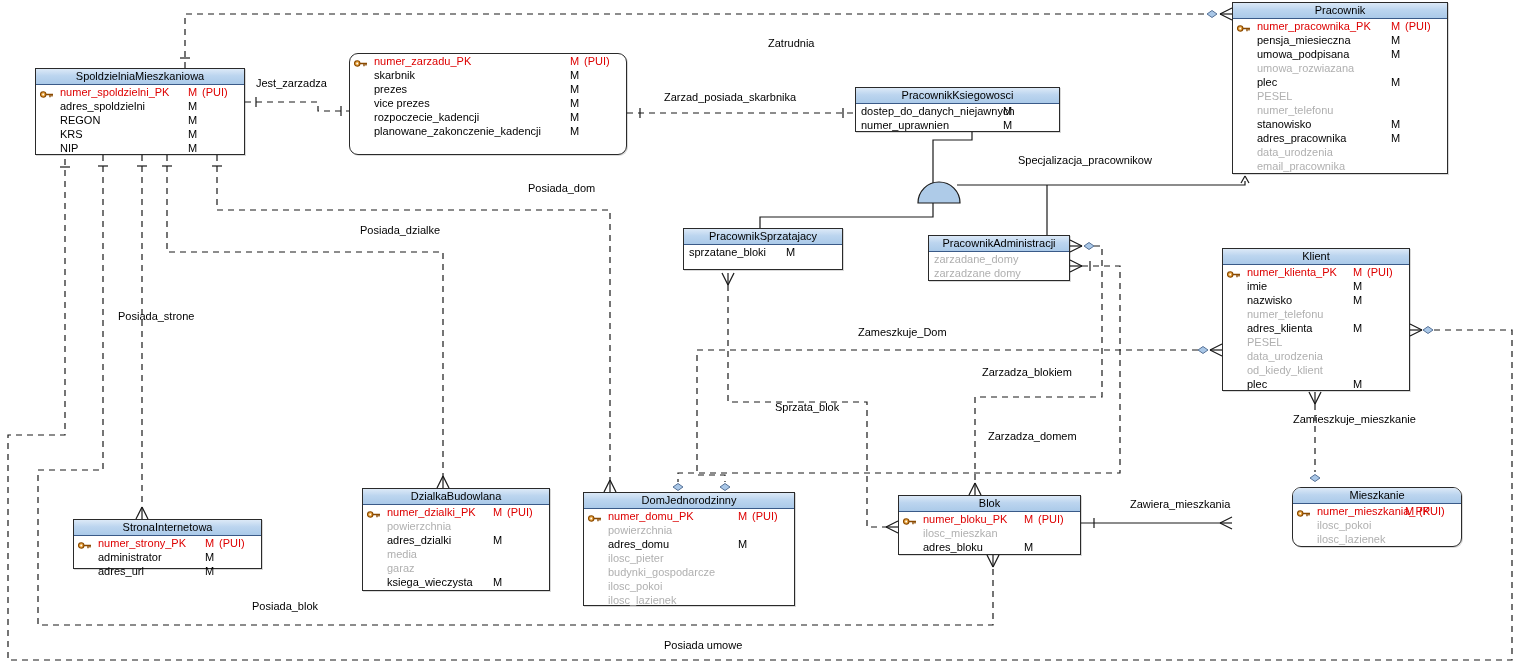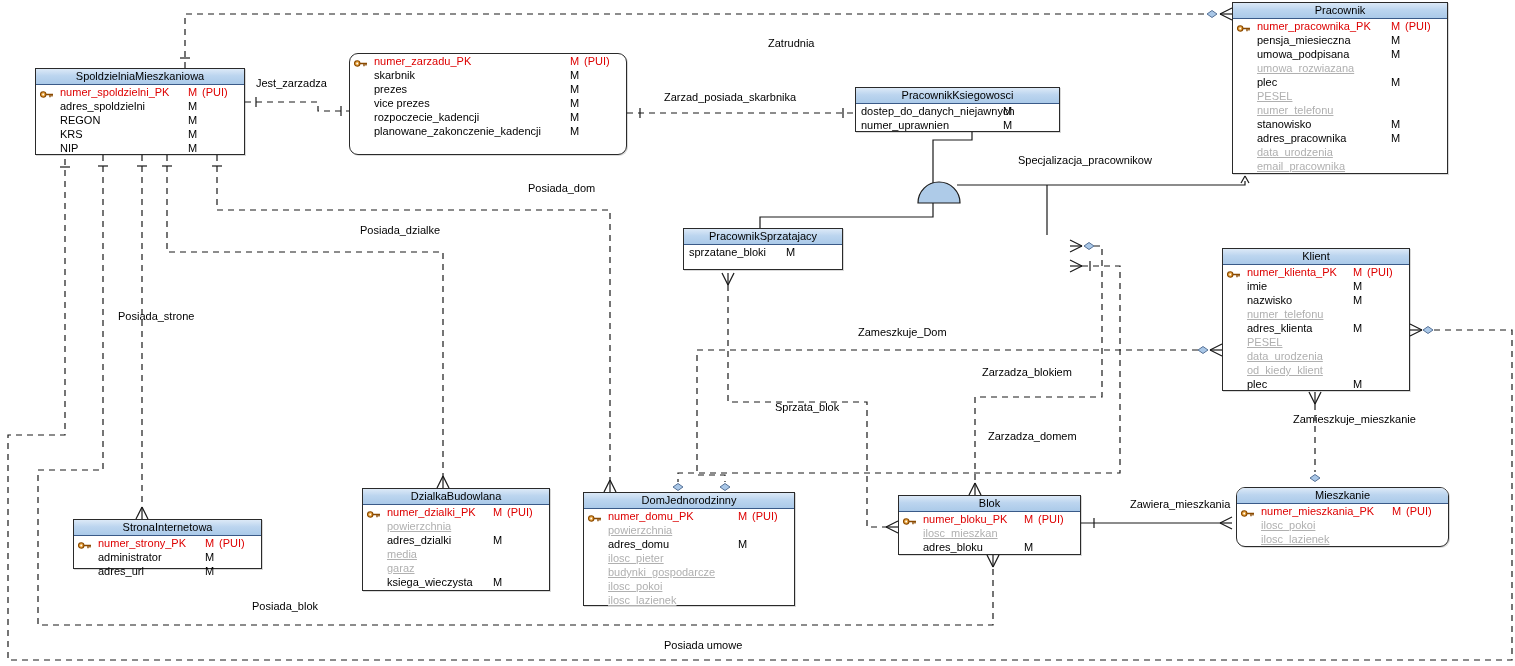--- a/index.html
+++ b/index.html
@@ -9,21 +9,21 @@
   .entity{position:absolute;background:#fff;border:1px solid #2a2a2a;box-sizing:border-box;
           box-shadow:1px 1px 0 rgba(0,0,0,0.15);}
   .entity.rounded{border-radius:9px;overflow:hidden;}
   .ent-header{height:15px;line-height:15px;text-align:center;
           background:linear-gradient(180deg,#dce9f7 0%,#bcd5ef 45%,#abcae9 100%);
           border-bottom:1px solid #3a5a88;white-space:nowrap;overflow:hidden;}
   .row{position:relative;height:14px;line-height:14px;padding-left:24px;white-space:nowrap;}
   .entity.noicon .row{padding-left:5px;}
   .row.pk{color:#dd0000;}
   .row.req{color:#000;}
-  .row.opt{color:#b0b0b0;text-decoration:underline;}
+  .row.opt{color:#b0b0b0;}
   .a-flag{position:absolute;left:calc(100% - 56px);}
   .a-pui{position:absolute;left:calc(100% - 42px);}
   .key{position:absolute;left:4px;top:3px;}
   .rel-label{position:absolute;white-space:nowrap;color:#000;}
 </style>
 </head>
 <body>
 
 <div id="canvas">
   <svg id="wires" width="1515" height="666">
@@ -190,20 +190,25 @@
       <div class="row opt"><span class="a-name">numer_telefonu</span></div>
       <div class="row req"><span class="a-name">stanowisko</span><span class="a-flag">M</span></div>
       <div class="row req"><span class="a-name">adres_pracownika</span><span class="a-flag">M</span></div>
       <div class="row opt"><span class="a-name">data_urodzenia</span></div>
       <div class="row opt"><span class="a-name">email_pracownika</span></div>
     </div>
     <div class="entity noicon" style="left: 683px; top: 228px; width: 160px; height: 42px;">
       <div class="ent-header">PracownikSprzatajacy</div>
       <div class="row req"><span class="a-name">sprzatane_bloki</span><span class="a-flag">M</span></div>
     </div>
+    <div class="entity noicon" style="left: 928px; top: 235px; width: 142px; height: 46px;">
+      <div class="ent-header">PracownikAdministracji</div>
+      <div class="row opt"><span class="a-name">zarzadane_domy</span></div>
+      <div class="row opt"><span class="a-name">zarzadzane domy</span></div>
+    </div>
     <div class="entity" style="left: 1222px; top: 248px; width: 188px; height: 143px;">
       <div class="ent-header">Klient</div>
       <div class="row pk"><span class="key"><svg width="14" height="9" viewBox="0 0 14 9">
             <path d="M6 4.5 H13 M10 4.5 V7.2 M12 4.5 V6.5" stroke="#8a4a00" stroke-width="1.4" fill="none"></path>
             <circle cx="3.2" cy="4.5" r="2.7" fill="#e8a33d" stroke="#8a4a00" stroke-width="1.1"></circle>
             <circle cx="3.2" cy="4.5" r="0.9" fill="#fff"></circle>
           </svg></span><span class="a-name">numer_klienta_PK</span><span class="a-flag">M</span><span class="a-pui">(PUI)</span></div>
       <div class="row req"><span class="a-name">imie</span><span class="a-flag">M</span></div>
       <div class="row req"><span class="a-name">nazwisko</span><span class="a-flag">M</span></div>
       <div class="row opt"><span class="a-name">numer_telefonu</span></div>
@@ -253,21 +258,21 @@
     <div class="entity" style="left: 898px; top: 495px; width: 183px; height: 60px;">
       <div class="ent-header">Blok</div>
       <div class="row pk"><span class="key"><svg width="14" height="9" viewBox="0 0 14 9">
             <path d="M6 4.5 H13 M10 4.5 V7.2 M12 4.5 V6.5" stroke="#8a4a00" stroke-width="1.4" fill="none"></path>
             <circle cx="3.2" cy="4.5" r="2.7" fill="#e8a33d" stroke="#8a4a00" stroke-width="1.1"></circle>
             <circle cx="3.2" cy="4.5" r="0.9" fill="#fff"></circle>
           </svg></span><span class="a-name">numer_bloku_PK</span><span class="a-flag">M</span><span class="a-pui">(PUI)</span></div>
       <div class="row opt"><span class="a-name">ilosc_mieszkan</span></div>
       <div class="row req"><span class="a-name">adres_bloku</span><span class="a-flag">M</span></div>
     </div>
-    <div class="entity rounded" style="left: 1236px; top: 487px; width: 213px; height: 60px;">
+    <div class="entity rounded" style="left: 1292px; top: 487px; width: 170px; height: 60px;">
       <div class="ent-header">Mieszkanie</div>
       <div class="row pk"><span class="key"><svg width="14" height="9" viewBox="0 0 14 9">
             <path d="M6 4.5 H13 M10 4.5 V7.2 M12 4.5 V6.5" stroke="#8a4a00" stroke-width="1.4" fill="none"></path>
             <circle cx="3.2" cy="4.5" r="2.7" fill="#e8a33d" stroke="#8a4a00" stroke-width="1.1"></circle>
             <circle cx="3.2" cy="4.5" r="0.9" fill="#fff"></circle>
           </svg></span><span class="a-name">numer_mieszkania_PK</span><span class="a-flag">M</span><span class="a-pui">(PUI)</span></div>
       <div class="row opt"><span class="a-name">ilosc_pokoi</span></div>
       <div class="row opt"><span class="a-name">ilosc_lazienek</span></div>
     </div>
     <div class="rel-label" style="left: 256px; top: 77px;">Jest_zarzadza</div>

